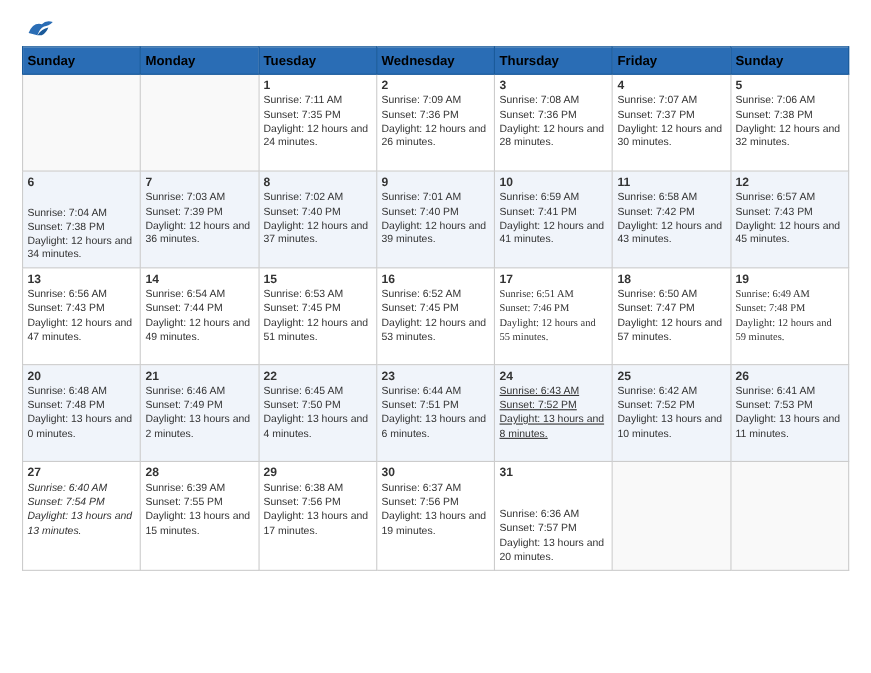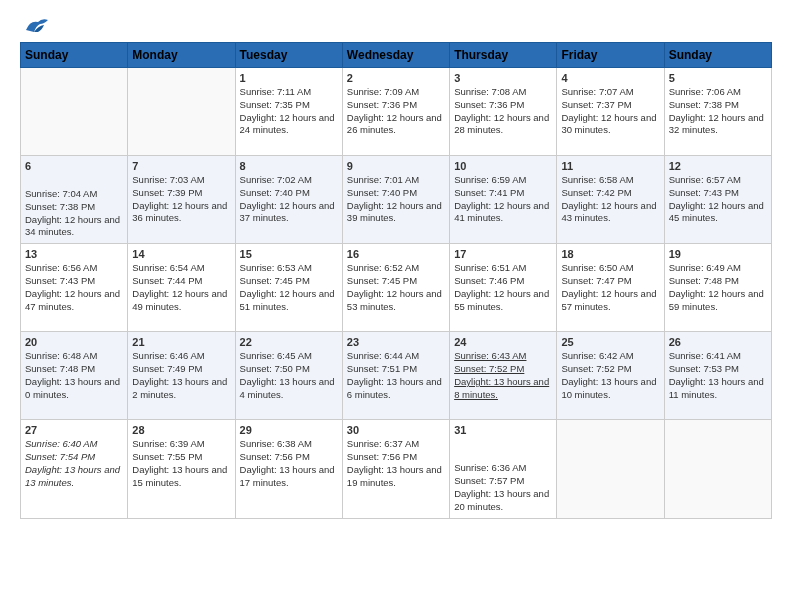--- a/index.html
+++ b/index.html
@@ -234,33 +234,33 @@
 Daylight: 12 hours and 51 minutes.</div>
           </td>
           <td>
             <span class="day-number">16</span>
             <div class="day-info" style="white-space: pre-line;">Sunrise: 6:52 AM
 Sunset: 7:45 PM
 Daylight: 12 hours and 53 minutes.</div>
           </td>
           <td>
             <span class="day-number">17</span>
-            <div class="day-info" style="white-space: pre-line;">Sunrise: 6:51 AM
+            <div class="day-info" style="white-space: pre-line; font-family: Liberation Serif, serif;">Sunrise: 6:51 AM
 Sunset: 7:46 PM
 Daylight: 12 hours and 55 minutes.</div>
           </td>
           <td>
             <span class="day-number">18</span>
             <div class="day-info" style="white-space: pre-line;">Sunrise: 6:50 AM
 Sunset: 7:47 PM
 Daylight: 12 hours and 57 minutes.</div>
           </td>
           <td>
             <span class="day-number">19</span>
-            <div class="day-info" style="white-space: pre-line;">Sunrise: 6:49 AM
+            <div class="day-info" style="white-space: pre-line; font-family: Liberation Serif, serif;">Sunrise: 6:49 AM
 Sunset: 7:48 PM
 Daylight: 12 hours and 59 minutes.</div>
           </td>
         </tr>
         <tr>
           <td>
             <span class="day-number">20</span>
             <div class="day-info" style="white-space: pre-line;">Sunrise: 6:48 AM
 Sunset: 7:48 PM
 Daylight: 13 hours and 0 minutes.</div>

